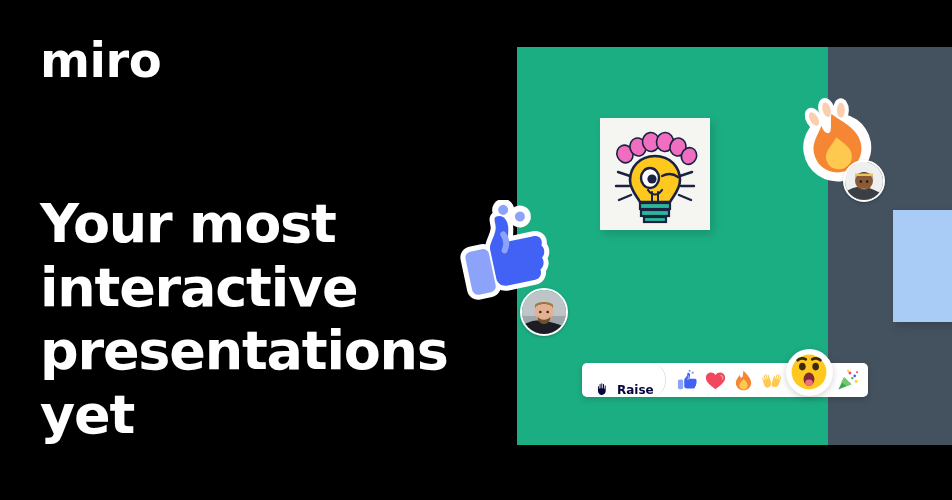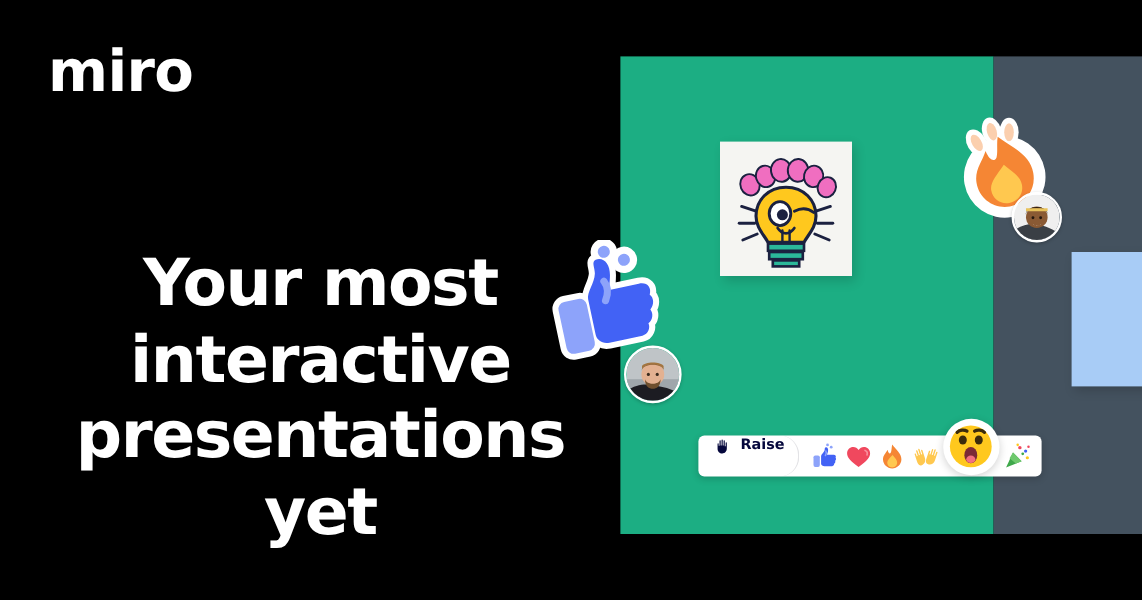--- a/index.html
+++ b/index.html
@@ -26,28 +26,27 @@
     font-weight: 700;
     color: #ffffff;
     letter-spacing: -0.5px;
     font-family: "DejaVu Sans", sans-serif;
   }
   .headline {
     position: absolute;
     left: 40px;
     top: 192px;
     width: 430px;
-    margin: 12px;
+    margin: 0;
     font-size: 54px;
     line-height: 1.18;
     font-weight: 700;
     color: #ffffff;
     letter-spacing: -1.2px;
     font-family: "DejaVu Sans", sans-serif;
-    text-align: center;
   }
 
   
   .panel-green {
     position: absolute;
     left: 517px;
     top: 47px;
     width: 311px;
     height: 398px;
     background: #1CAE83;
@@ -141,21 +140,21 @@
     top: 363px;
     height: 34px;
     background: #ffffff;
     border-radius: 5px;
     display: flex;
     align-items: center;
     box-shadow: 0 2px 6px rgba(0,0,0,0.18);
   }
   .raise-btn {
     display: flex;
-    align-items: flex-start;
+    align-items: flex-end;
     gap: 6px;
     padding: 0 11px 0 12px;
     height: 100%;
     border-right: 1px solid #E3E3E6;
     box-sizing: border-box;
     border-radius: 16px;
   }
   .raise-btn .label {
     font-size: 12px;
     font-weight: 700;

